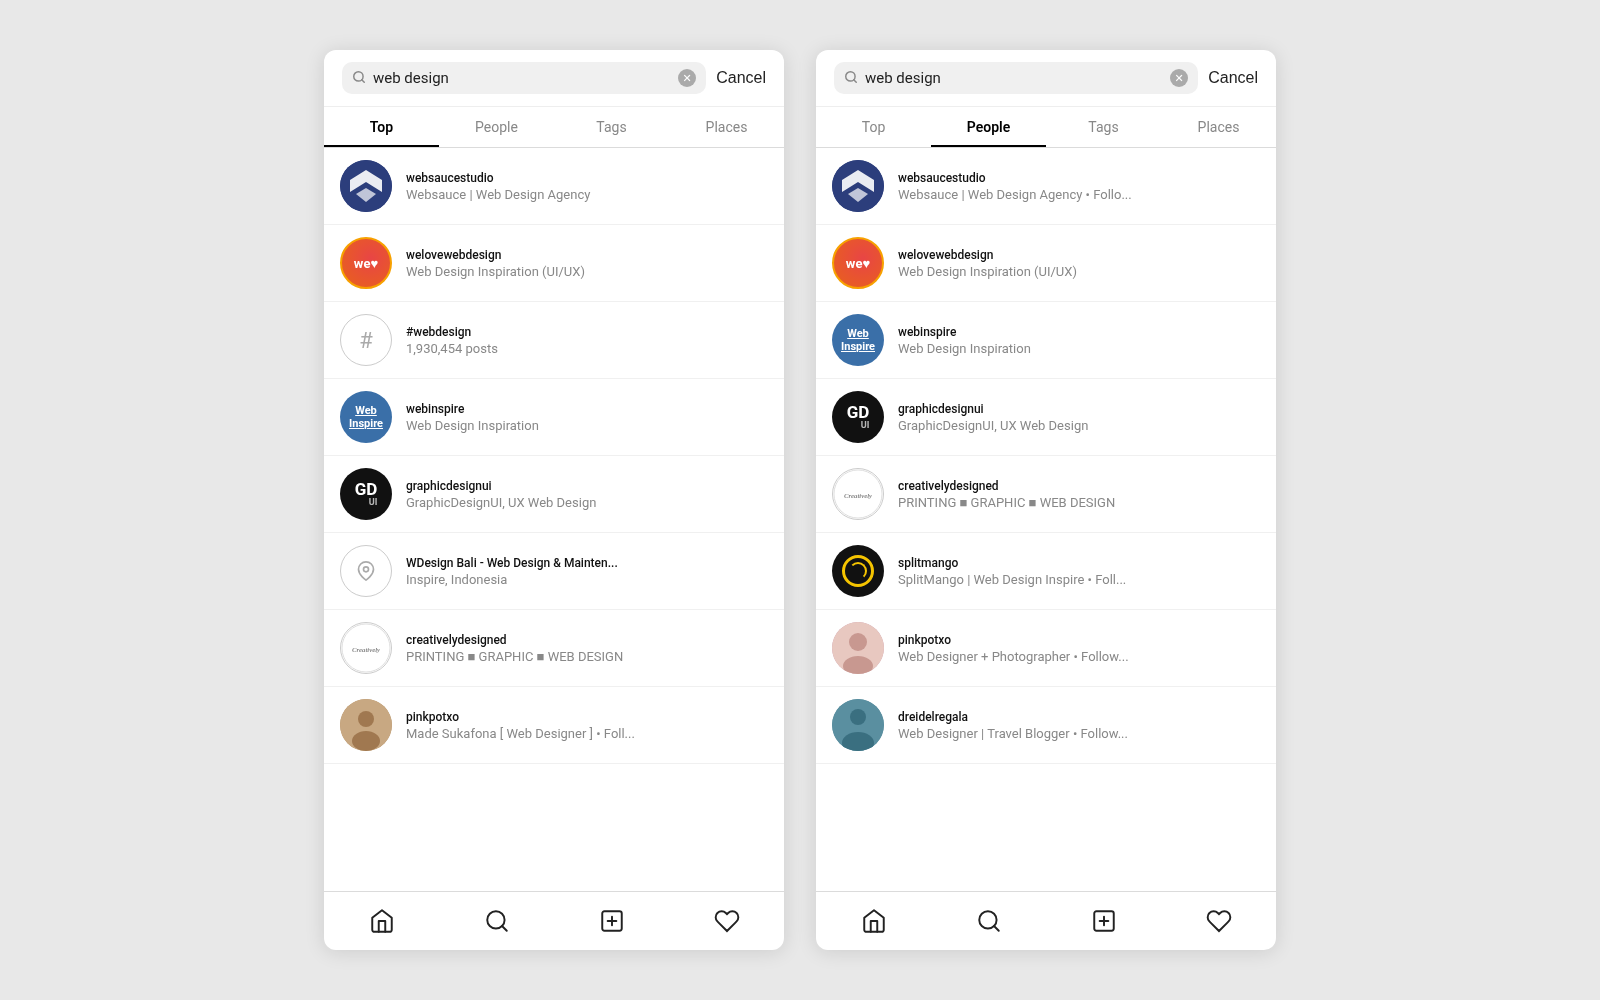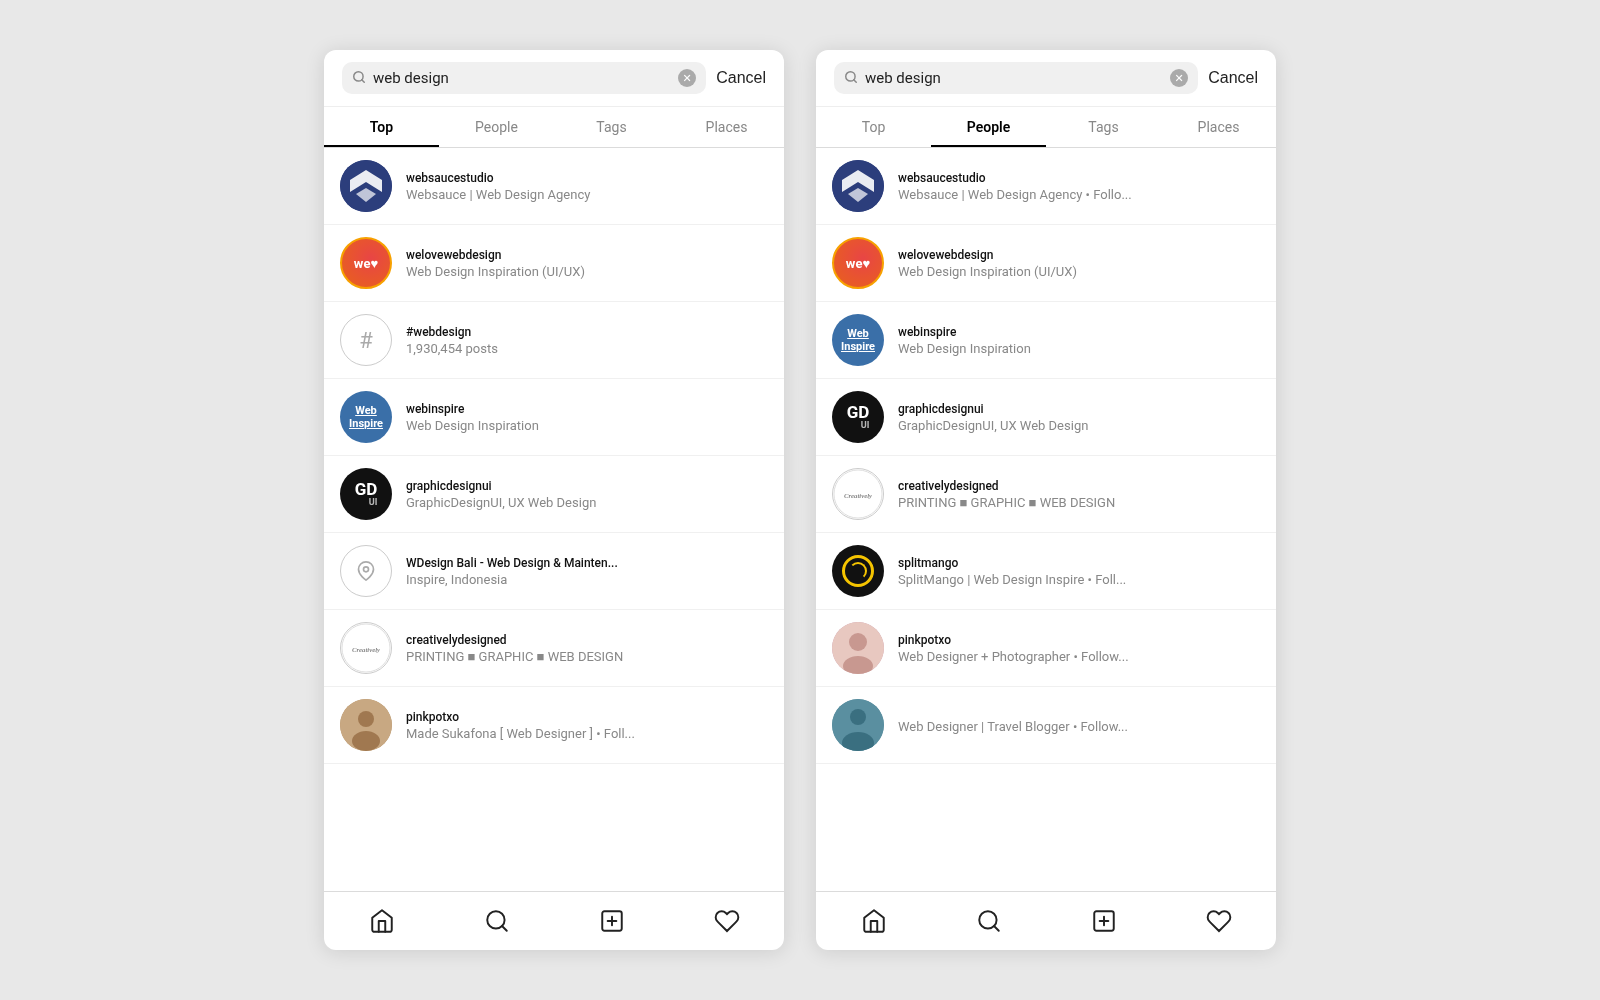--- a/index.html
+++ b/index.html
@@ -526,20 +526,21 @@
 
     <div class="result-item">
       <div class="avatar av-dreide">
         <svg viewBox="0 0 52 52" width="52" height="52">
           <circle cx="26" cy="26" r="26" fill="#5a8fa0"></circle>
           <circle cx="26" cy="18" r="8" fill="#3a6f80"></circle>
           <ellipse cx="26" cy="44" rx="16" ry="11" fill="#3a6f80"></ellipse>
         </svg>
       </div>
       <div class="result-text">
+        <div class="result-name">dreidelregala</div>
         <div class="result-sub">Web Designer | Travel Blogger • Follow...</div>
       </div>
     </div>
 
   </div>
 
   <div class="bottom-nav">
     <div class="nav-item">
       <svg class="nav-svg" viewBox="0 0 24 24" fill="none" stroke="#222" stroke-width="1.8" stroke-linecap="round" stroke-linejoin="round">
           <path d="M3 9l9-7 9 7v11a2 2 0 0 1-2 2H5a2 2 0 0 1-2-2z"></path>

